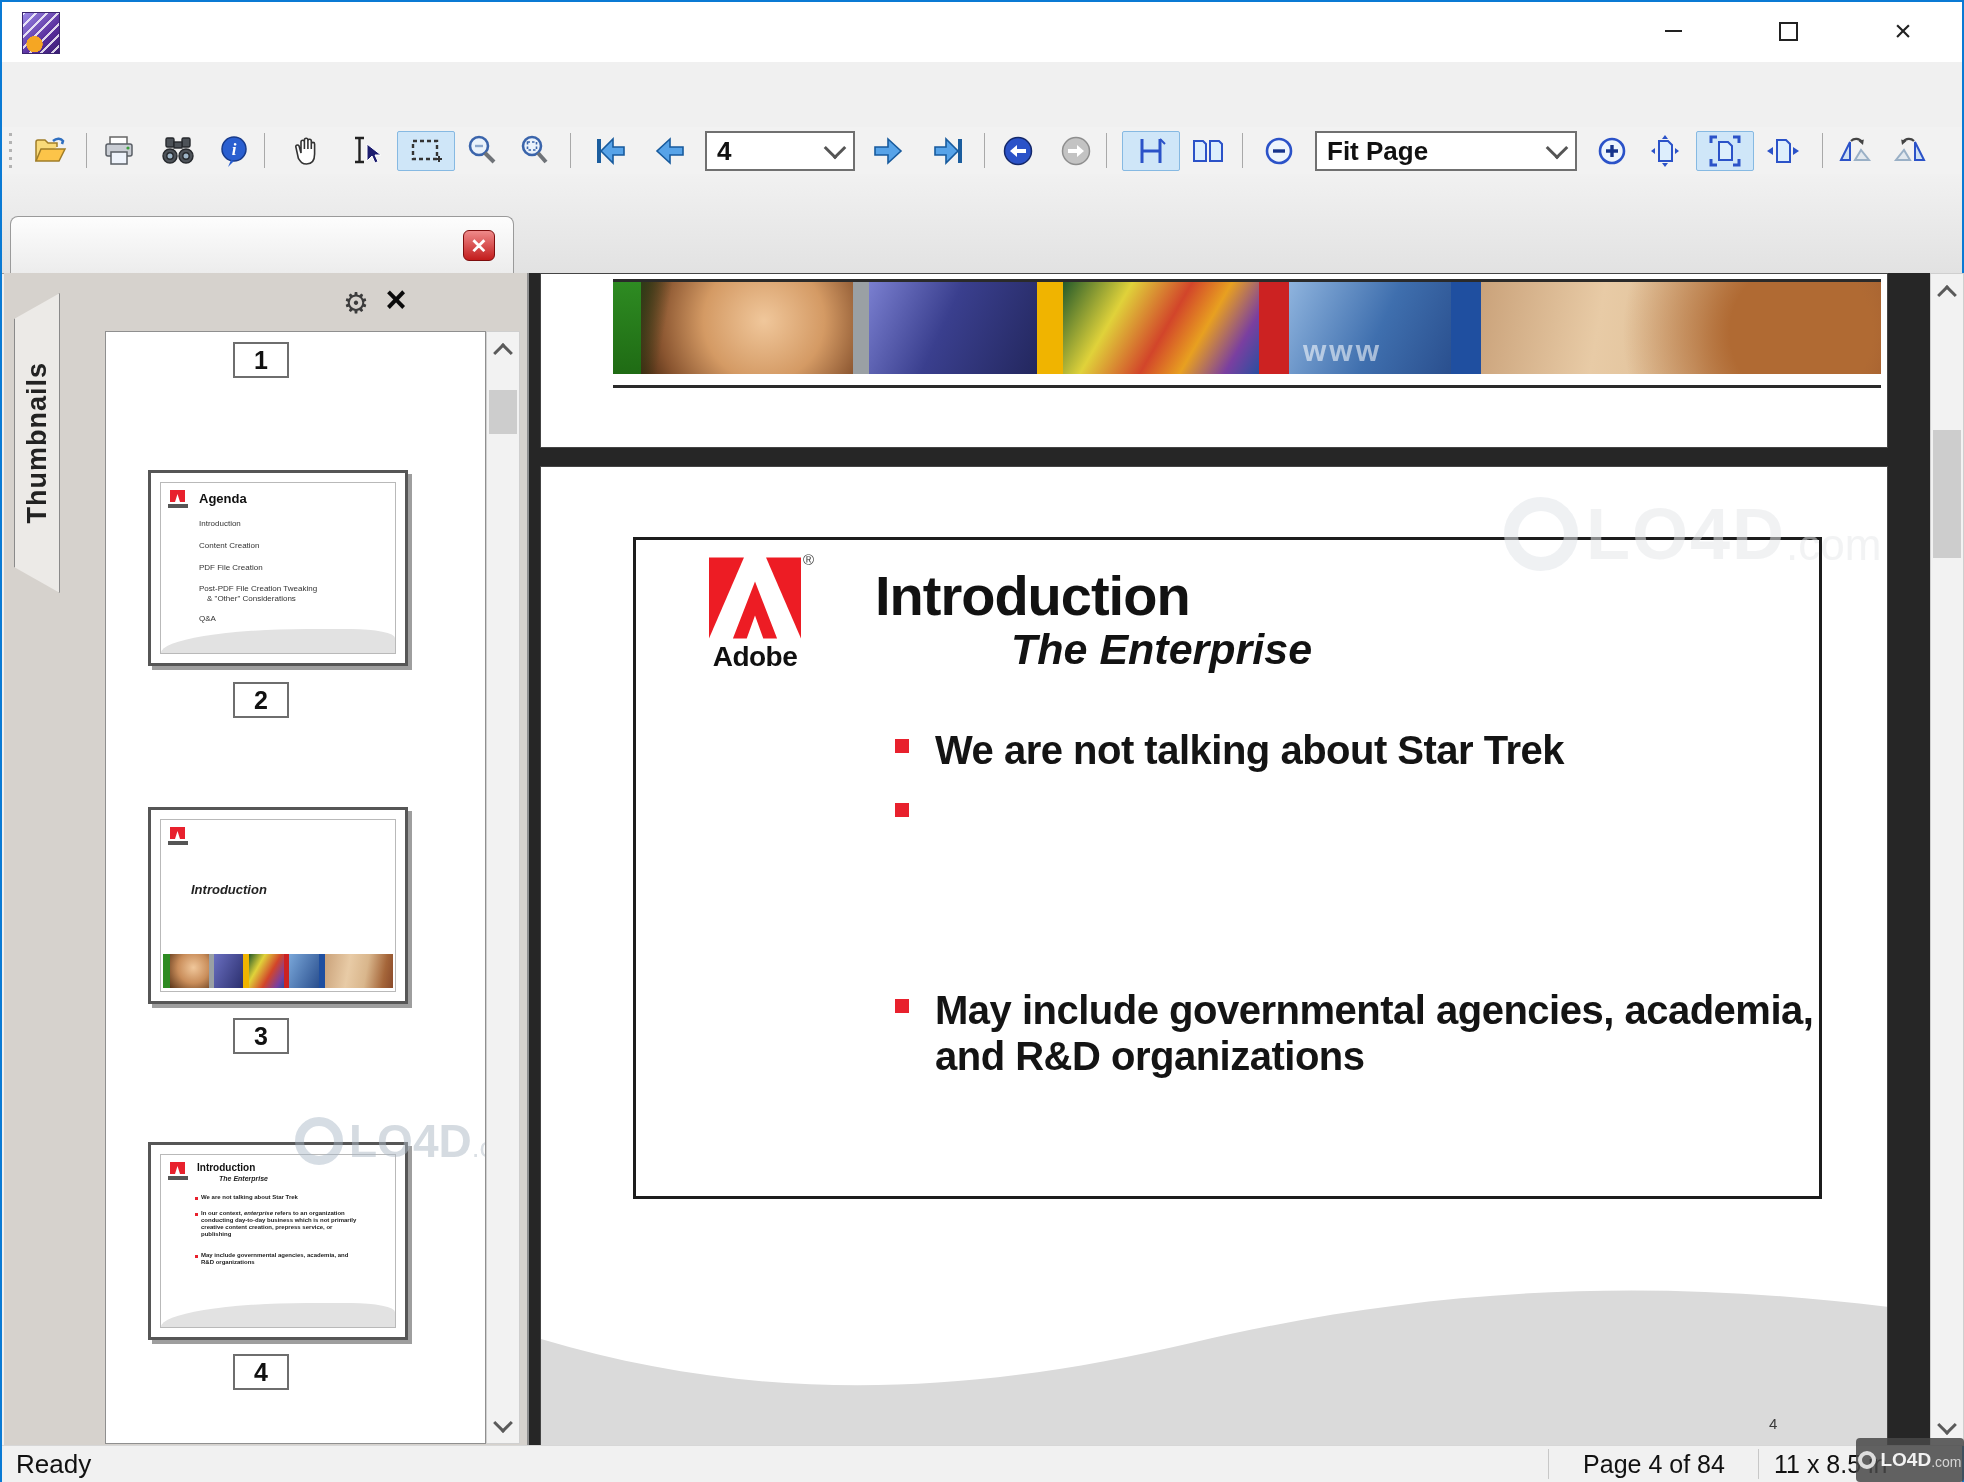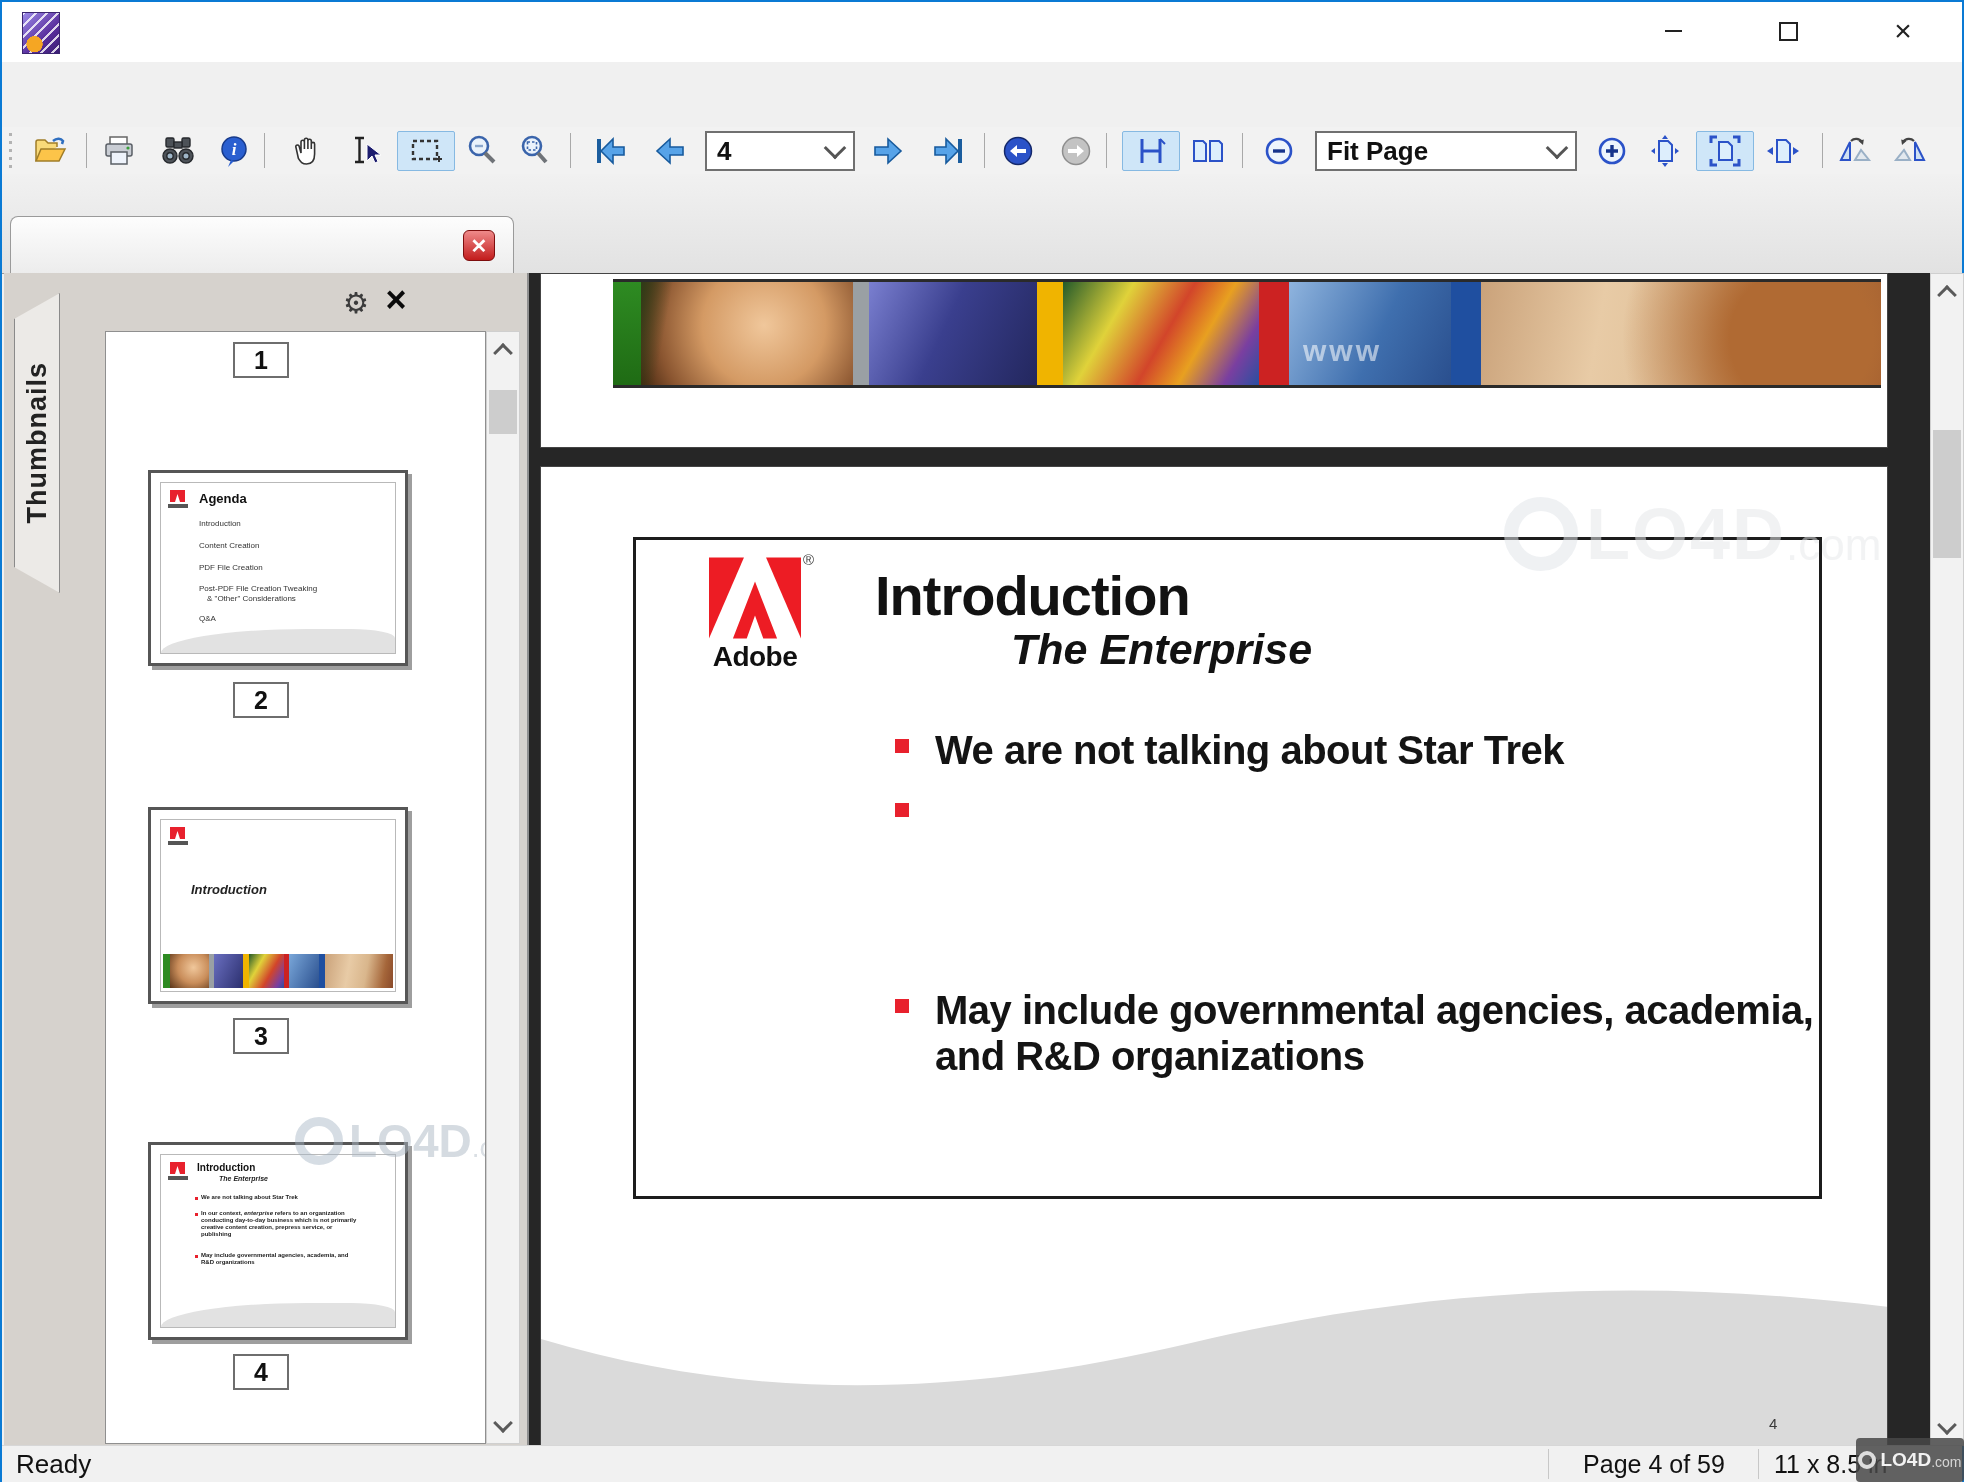--- a/index.html
+++ b/index.html
@@ -67,21 +67,21 @@
   .scrollbar{position:absolute;background:#f2f2f2;border:1px solid #cfcfcf;box-sizing:border-box;}
   .sbtn{position:absolute;left:0;width:100%;height:36px;display:flex;align-items:center;justify-content:center;background:#f2f2f2;}
   .sthumb{position:absolute;left:2px;right:2px;background:#cdcdcd;}
   .sarr-up{width:11px;height:11px;border-left:3px solid #5a5a5a;border-top:3px solid #5a5a5a;transform:rotate(45deg);margin-top:5px;}
   .sarr-down{width:11px;height:11px;border-left:3px solid #5a5a5a;border-top:3px solid #5a5a5a;transform:rotate(225deg);margin-bottom:5px;}
 
   
   .docview{position:absolute;left:527px;top:271px;width:1401px;height:1173px;background:#262626;overflow:hidden;}
   .page3{position:absolute;left:11px;top:0;width:1348px;height:175px;background:#fff;border:1px solid #444;box-sizing:border-box;}
   .photostrip{position:absolute;left:72px;top:5px;width:1268px;height:103px;display:flex;border-top:3px solid #2a2a2a;border-bottom:3px solid #2a2a2a;box-sizing:content-box;overflow:hidden;}
-  .seg{height:103px;}
+  .seg{height:92px;}
   .page4{position:absolute;left:11px;top:193px;width:1348px;height:980px;background:#fff;border:1px solid #444;box-sizing:border-box;overflow:hidden;}
   .slidebox{position:absolute;left:92px;top:70px;width:1189px;height:662px;border:3px solid #1c1c1c;box-sizing:border-box;}
   .adobelogo{position:absolute;left:168px;top:90px;width:92px;height:82px;}
   .adobereg{position:absolute;left:262px;top:84px;font-size:15px;color:#444;}
   .adobeword{position:absolute;left:158px;top:174px;width:112px;text-align:center;font-size:28px;font-weight:700;color:#101010;letter-spacing:-0.5px;}
   .slidetitle{position:absolute;left:334px;top:96px;font-size:56px;font-weight:700;color:#121212;letter-spacing:-1px;}
   .slidesub{position:absolute;left:470px;top:158px;font-size:43px;font-weight:700;font-style:italic;color:#121212;}
   .bsq{position:absolute;left:354px;width:14px;height:14px;background:#e8212d;}
   .btxt{position:absolute;left:394px;width:884px;font-size:40px;line-height:46px;font-weight:700;color:#141414;letter-spacing:-0.5px;}
   .btxt .it{font-style:italic;}
@@ -463,21 +463,21 @@
       </div>
     <div class="sthumb" style="top:156px;height:128px;"></div>
     <div class="sbtn" style="top:1135px;">
         <div class="sarr-down"></div>
       </div>
   </div>
 
   <div class="statusbar">
     <div class="status-left">Ready</div>
     <div class="status-sep" style="left:1546px;"></div>
-    <div class="status-page">Page 4 of 59</div>
+    <div class="status-page">Page 4 of 84</div>
     <div class="status-sep" style="left:1756px;"></div>
     <div class="status-size">11 x 8.5 in</div>
   </div>
 
   <div class="wm wm-badge">
     <div class="wm-circle"></div>
     <span class="wm-main">LO4D</span>
     <span class="wm-tld">.com</span>
   </div>
 

